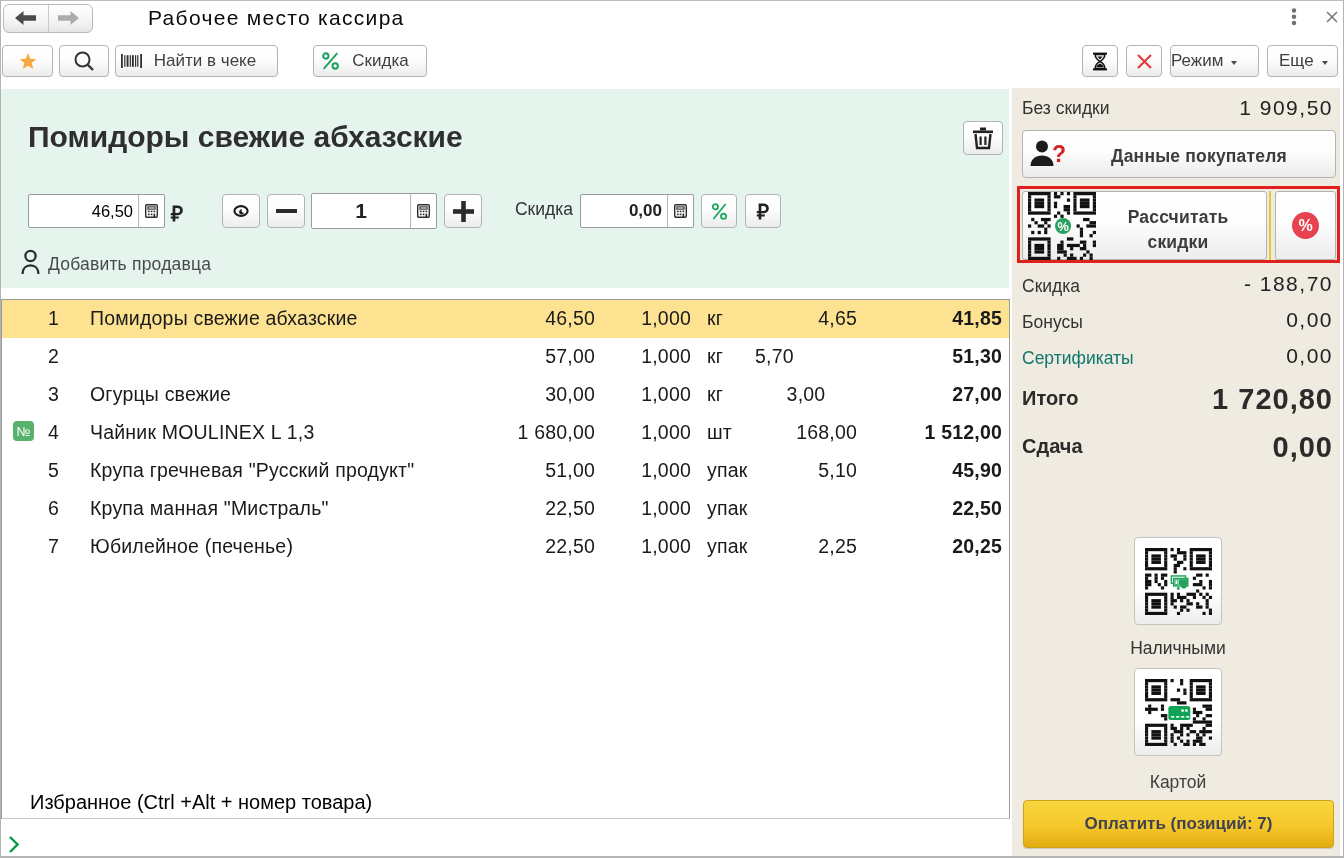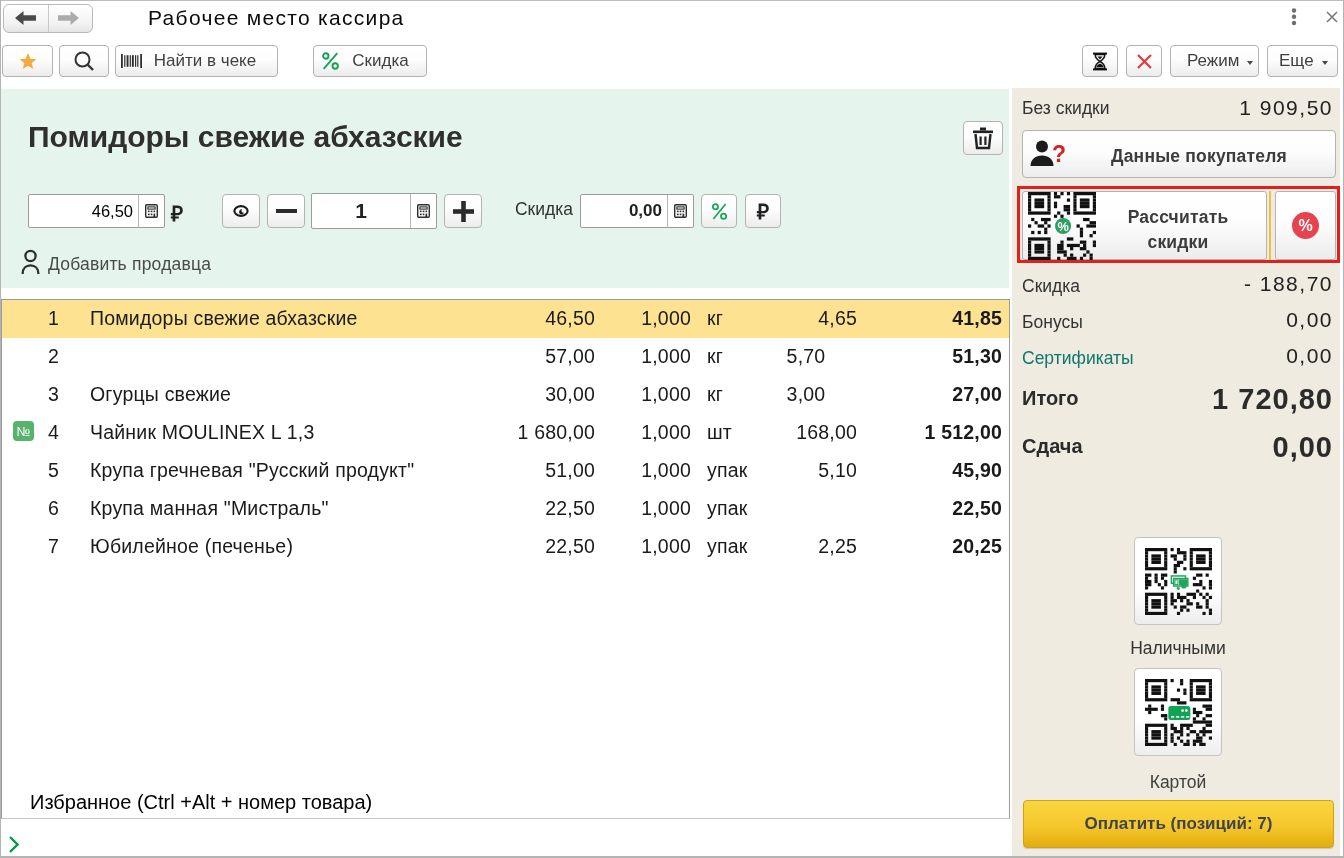--- a/index.html
+++ b/index.html
@@ -87,21 +87,21 @@
       <path d="M3.2 16.4 c0-4.2 2.3-5.4 4.8-6.9 c2.5 1.5 4.8 2.7 4.8 6.9 Z" fill="none" stroke="#111" stroke-width="1.5"></path>
       <path d="M5.4 4.6 h5.2 l-2.6 3 Z" fill="#111"></path>
       <path d="M8 11.6 c1.7 1.1 3.3 1.9 3.7 3.6 h-7.4 c0.4-1.7 2-2.5 3.7-3.6 Z" fill="#111"></path>
     </svg>
 </div>
 <div class="btn" style="left:1126px;top:45px;width:36px;height:32px;">
 <svg width="15" height="15" viewBox="0 0 15 15">
       <path d="M1 1 L14 14 M14 1 L1 14" stroke="#e23b3b" stroke-width="2.2"></path>
     </svg>
 </div>
-<div class="btn" style="left:1170px;top:45px;width:89px;height:32px;justify-content:flex-start;padding-left:16px;">
+<div class="btn" style="left:1170px;top:45px;width:89px;height:32px;justify-content:flex-start;">
     <span>Режим</span>
     <span class="caret"></span>
   </div>
 <div class="btn" style="left:1267px;top:45px;width:71px;height:32px;justify-content:flex-start;padding-left:11px;">
     <span>Еще</span>
     <span class="caret"></span>
   </div>
 
 <div class="abs" style="left:1px;top:89px;width:1008px;height:199px;background:#e5f5ee;"></div>
 <div class="abs" style="left:28px;top:120px;font-size:30px;font-weight:bold;color:#2f2f2f;">Помидоры свежие абхазские</div>
@@ -210,21 +210,21 @@
       <div class="abs" style="left:589px;top:7px;width:100px;text-align:right;">1,000</div>
       <div class="abs" style="left:705px;top:7px;">кг</div>
       <div class="abs" style="left:753px;top:7px;width:102px;text-align:right;">4,65</div>
       <div class="abs" style="left:856px;top:7px;width:144px;text-align:right;font-weight:bold;">41,85</div>
     </div>
 <div class="abs" style="left:2px;top:338px;width:1007px;height:38px;font-size:19.5px;letter-spacing:0.2px;color:#1a1a1a;">
       <div class="abs" style="left:0;top:7px;width:57px;text-align:right;">2</div>
       <div class="abs" style="left:450px;top:7px;width:143px;text-align:right;">57,00</div>
       <div class="abs" style="left:589px;top:7px;width:100px;text-align:right;">1,000</div>
       <div class="abs" style="left:705px;top:7px;">кг</div>
-      <div class="abs" style="left:753px;top:7px;width:102px;text-align:center;">5,70</div>
+      <div class="abs" style="left:753px;top:7px;width:102px;text-align:left;">5,70</div>
       <div class="abs" style="left:856px;top:7px;width:144px;text-align:right;font-weight:bold;">51,30</div>
     </div>
 <div class="abs" style="left:2px;top:376px;width:1007px;height:38px;font-size:19.5px;letter-spacing:0.2px;color:#1a1a1a;">
       <div class="abs" style="left:0;top:7px;width:57px;text-align:right;">3</div>
       <div class="abs" style="left:88px;top:7px;">Огурцы свежие</div>
       <div class="abs" style="left:450px;top:7px;width:143px;text-align:right;">30,00</div>
       <div class="abs" style="left:589px;top:7px;width:100px;text-align:right;">1,000</div>
       <div class="abs" style="left:705px;top:7px;">кг</div>
       <div class="abs" style="left:753px;top:7px;width:102px;text-align:center;">3,00</div>
       <div class="abs" style="left:856px;top:7px;width:144px;text-align:right;font-weight:bold;">27,00</div>

